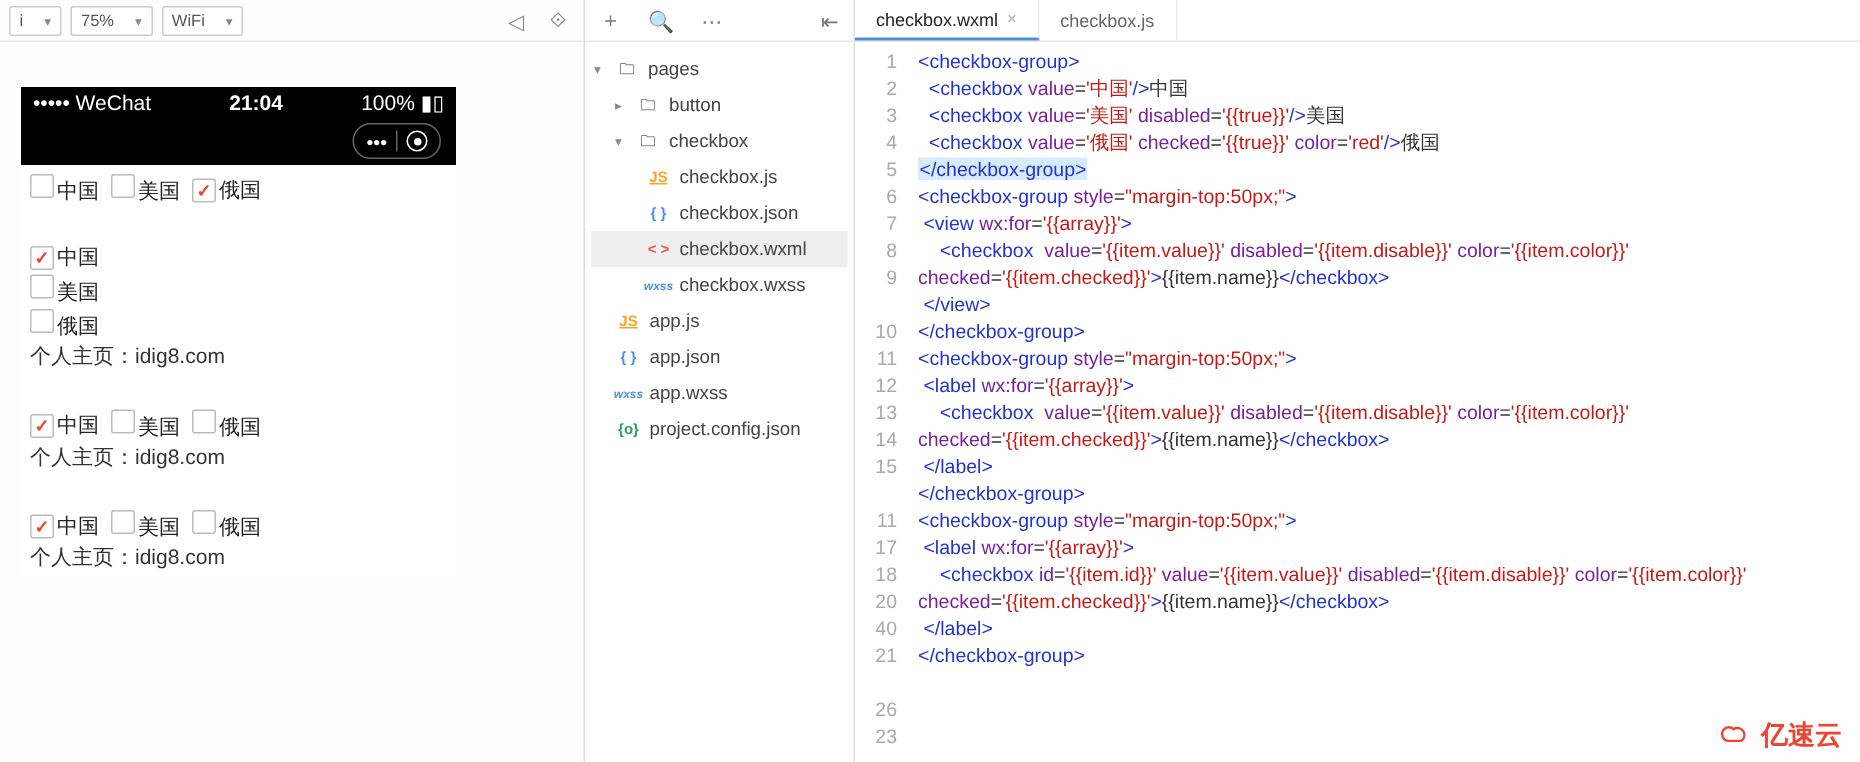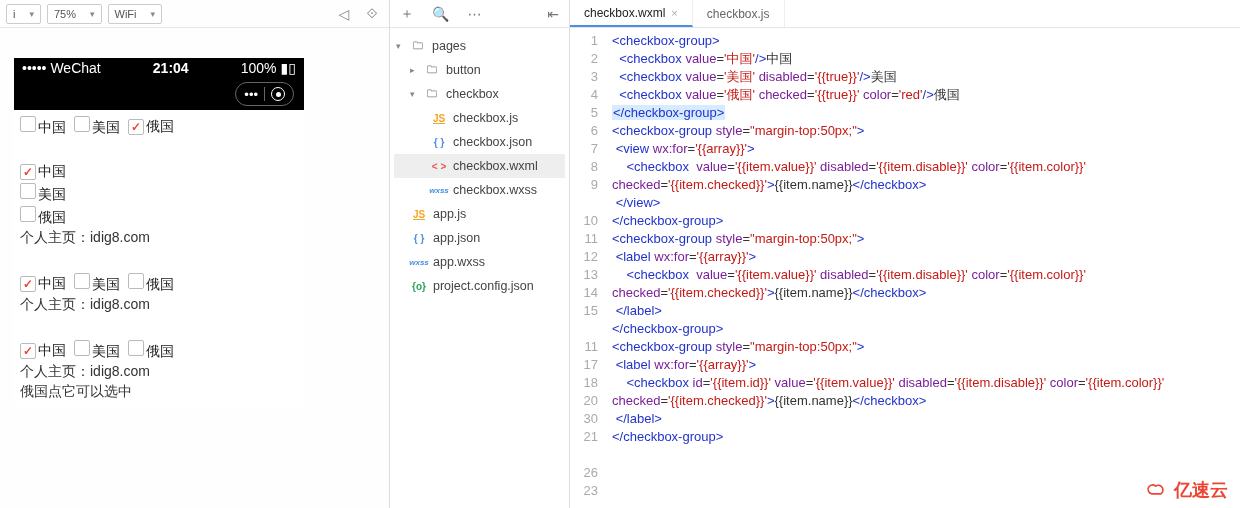--- a/index.html
+++ b/index.html
@@ -131,21 +131,20 @@
               </div>
               <div class="sub">个人主页：idig8.com</div>
             </div>
           <div class="sec" id="sec4">
               <div class="row">
                 <span style="margin-right: 6px;"><span class="cb chk"></span><span>中国</span></span>
                 <span style="margin-right: 6px;"><span class="cb"></span><span>美国</span></span>
                 <span style="margin-right: 6px;"><span class="cb"></span><span>俄国</span></span>
               </div>
               <div class="sub">个人主页：idig8.com</div>
-              <div class="sub">俄国点它可以选中</div>
             </div>
         </div>
       </div>
     </div>
   </div>
 
   <div class="tree-col">
     <div class="tree-top">
       <span>＋</span>
       <span>🔍</span>
@@ -230,21 +229,21 @@
           <div>11</div>
           <div>12</div>
           <div>13</div>
           <div>14</div>
           <div>15</div>
           <div>&nbsp;</div>
           <div>11</div>
           <div>17</div>
           <div>18</div>
           <div>20</div>
-          <div>30</div>
+          <div>40</div>
           <div>21</div>
           <div>&nbsp;</div>
           <div>26</div>
           <div>23</div>
         </div>
       <div class="lines" id="codelines"><div><span class="t-tag">&lt;checkbox-group&gt;</span></div><div><span>  </span><span class="t-tag">&lt;checkbox</span><span> </span><span class="t-attr">value</span><span>=</span><span class="t-str">'中国'</span><span class="t-tag">/&gt;</span><span>中国</span></div><div><span>  </span><span class="t-tag">&lt;checkbox</span><span> </span><span class="t-attr">value</span><span>=</span><span class="t-str">'美国'</span><span> </span><span class="t-attr">disabled</span><span>=</span><span class="t-str">'{{true}}'</span><span class="t-tag">/&gt;</span><span>美国</span></div><div><span>  </span><span class="t-tag">&lt;checkbox</span><span> </span><span class="t-attr">value</span><span>=</span><span class="t-str">'俄国'</span><span> </span><span class="t-attr">checked</span><span>=</span><span class="t-str">'{{true}}'</span><span> </span><span class="t-attr">color</span><span>=</span><span class="t-str">'red'</span><span class="t-tag">/&gt;</span><span>俄国</span></div><div><span class="t-tag hl">&lt;/checkbox-group&gt;</span></div><div><span></span></div><div><span class="t-tag">&lt;checkbox-group</span><span> </span><span class="t-attr">style</span><span>=</span><span class="t-str">"margin-top:50px;"</span><span class="t-tag">&gt;</span></div><div><span> </span><span class="t-tag">&lt;view</span><span> </span><span class="t-attr">wx:for</span><span>=</span><span class="t-str">'{{array}}'</span><span class="t-tag">&gt;</span></div><div style="white-space: pre-wrap; width: 610px;"><span>    </span><span class="t-tag">&lt;checkbox</span><span>  </span><span class="t-attr">value</span><span>=</span><span class="t-str">'{{item.value}}'</span><span> </span><span class="t-attr">disabled</span><span>=</span><span class="t-str">'{{item.disable}}'</span><span> </span><span class="t-attr">color</span><span>=</span><span class="t-str">'{{item.color}}'</span><span> </span><span class="t-attr">checked</span><span>=</span><span class="t-str">'{{item.checked}}'</span><span class="t-tag">&gt;</span><span>{{item.name}}</span><span class="t-tag">&lt;/checkbox&gt;</span></div><div><span> </span><span class="t-tag">&lt;/view&gt;</span></div><div><span class="t-tag">&lt;/checkbox-group&gt;</span></div><div><span></span></div><div><span class="t-tag">&lt;checkbox-group</span><span> </span><span class="t-attr">style</span><span>=</span><span class="t-str">"margin-top:50px;"</span><span class="t-tag">&gt;</span></div><div><span> </span><span class="t-tag">&lt;label</span><span> </span><span class="t-attr">wx:for</span><span>=</span><span class="t-str">'{{array}}'</span><span class="t-tag">&gt;</span></div><div style="white-space: pre-wrap; width: 610px;"><span>    </span><span class="t-tag">&lt;checkbox</span><span>  </span><span class="t-attr">value</span><span>=</span><span class="t-str">'{{item.value}}'</span><span> </span><span class="t-attr">disabled</span><span>=</span><span class="t-str">'{{item.disable}}'</span><span> </span><span class="t-attr">color</span><span>=</span><span class="t-str">'{{item.color}}'</span><span> </span><span class="t-attr">checked</span><span>=</span><span class="t-str">'{{item.checked}}'</span><span class="t-tag">&gt;</span><span>{{item.name}}</span><span class="t-tag">&lt;/checkbox&gt;</span></div><div><span> </span><span class="t-tag">&lt;/label&gt;</span></div><div><span class="t-tag">&lt;/checkbox-group&gt;</span></div><div><span></span></div><div><span class="t-tag">&lt;checkbox-group</span><span> </span><span class="t-attr">style</span><span>=</span><span class="t-str">"margin-top:50px;"</span><span class="t-tag">&gt;</span></div><div><span> </span><span class="t-tag">&lt;label</span><span> </span><span class="t-attr">wx:for</span><span>=</span><span class="t-str">'{{array}}'</span><span class="t-tag">&gt;</span></div><div style="white-space: pre-wrap; width: 610px;"><span>    </span><span class="t-tag">&lt;checkbox</span><span> </span><span class="t-attr">id</span><span>=</span><span class="t-str">'{{item.id}}'</span><span> </span><span class="t-attr">value</span><span>=</span><span class="t-str">'{{item.value}}'</span><span> </span><span class="t-attr">disabled</span><span>=</span><span class="t-str">'{{item.disable}}'</span><span> </span><span class="t-attr">color</span><span>=</span><span class="t-str">'{{item.color}}'</span><span> </span><span class="t-attr">checked</span><span>=</span><span class="t-str">'{{item.checked}}'</span><span class="t-tag">&gt;</span><span>{{item.name}}</span><span class="t-tag">&lt;/checkbox&gt;</span></div><div><span> </span><span class="t-tag">&lt;/label&gt;</span></div><div><span class="t-tag">&lt;/checkbox-group&gt;</span></div></div>
     </div>
   </div>
 
 </div>

